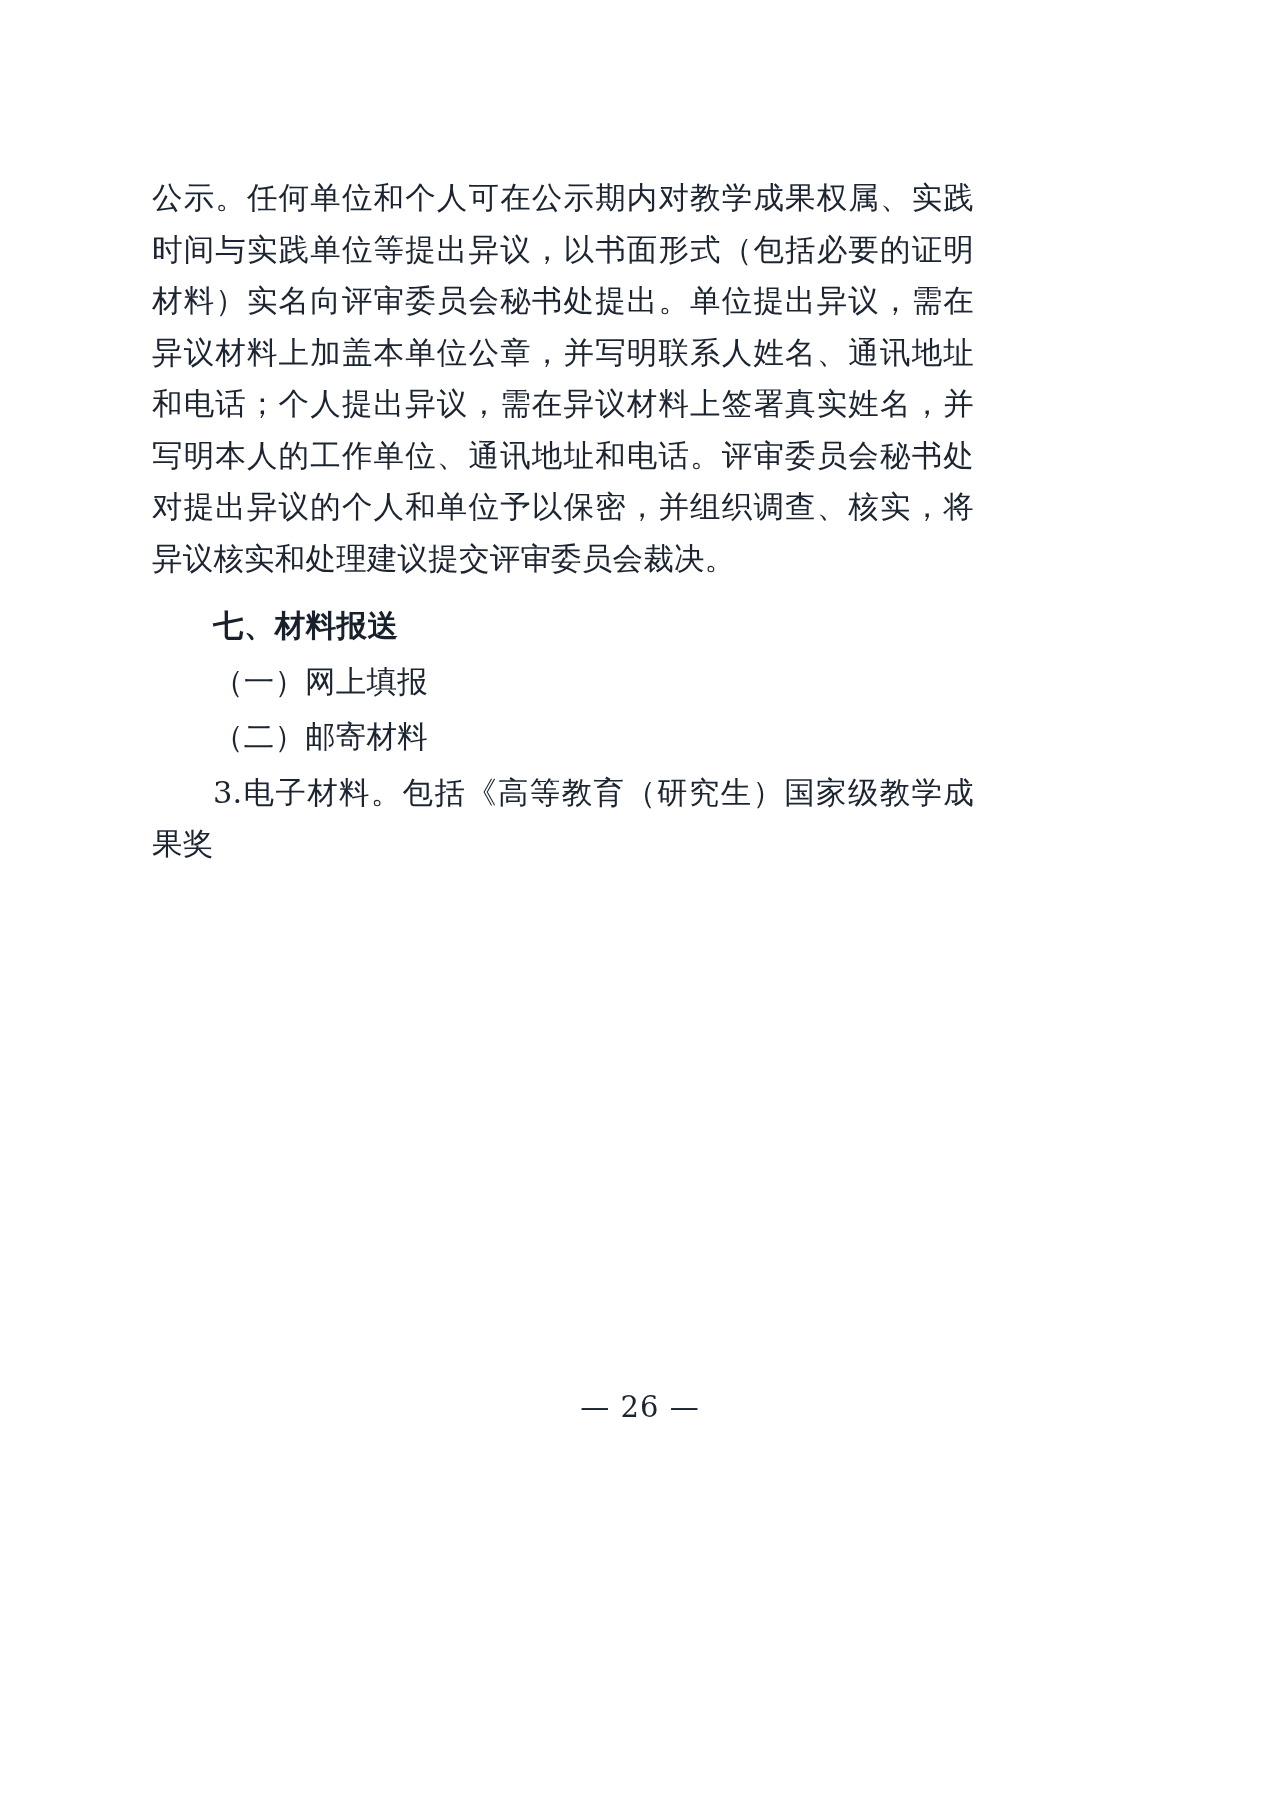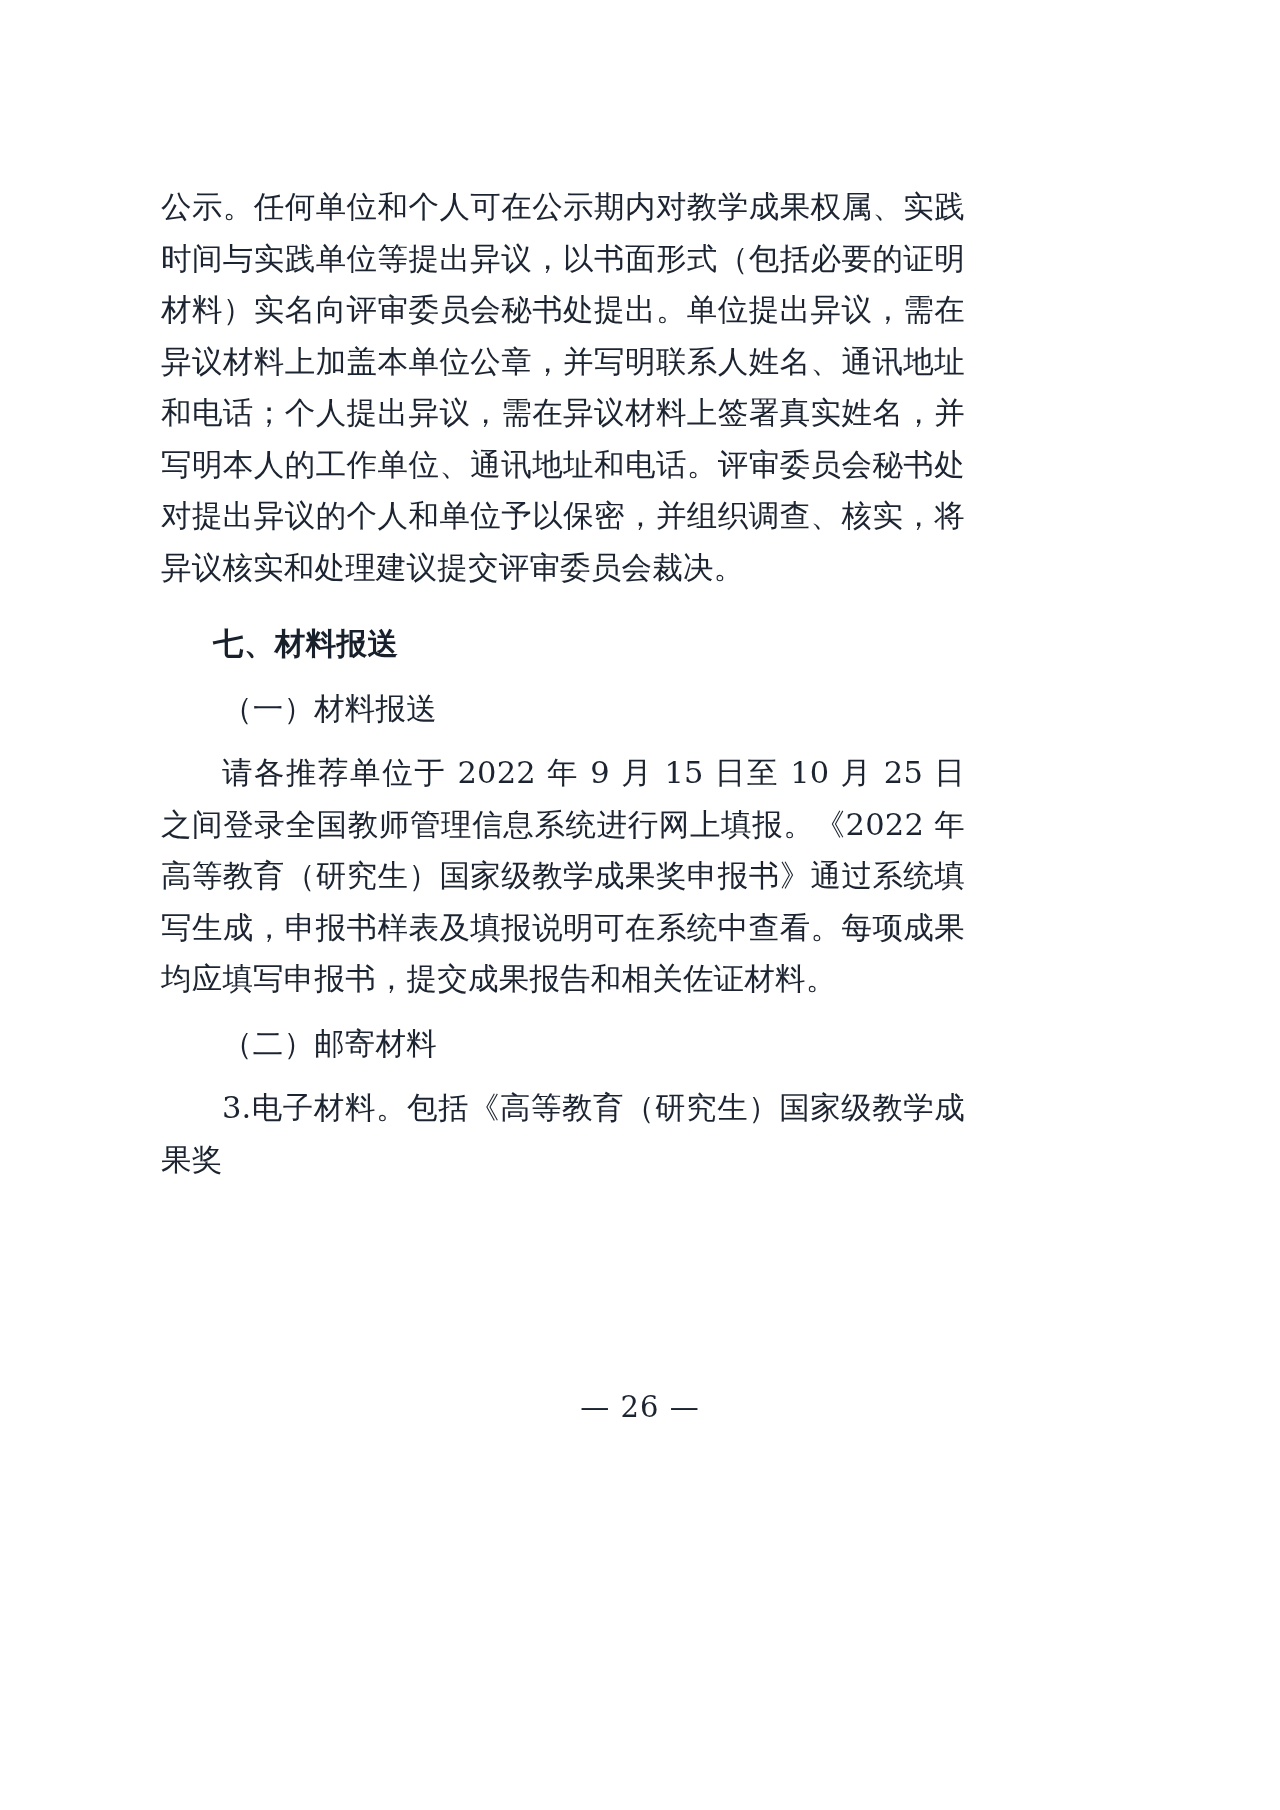--- a/index.html
+++ b/index.html
@@ -22,21 +22,21 @@
     top: 168px;
     width: 830px;
   }
   .para {
     font-family: "DejaVu Serif", "Liberation Serif", serif;
     font-size: 30.5px;
     line-height: 51.5px;
     color: #1b2430;
     text-align: justify;
     text-justify: inter-ideograph;
-    margin: 13px;
+    margin: 4px;
     letter-spacing: 0.2px;
   }
   .para.indent {
     text-indent: 61px;
   }
   .heading {
     font-family: "DejaVu Sans", "Liberation Sans", sans-serif;
     font-size: 30.5px;
     line-height: 51.5px;
     font-weight: bold;
@@ -65,23 +65,22 @@
 <div class="page">
   <div class="content">
 
     <p class="para">公示。任何单位和个人可在公示期内对教学成果权属、实践时间与实践单位等提出异议，以书面形式（包括必要的证明材料）实名向评审委员会秘书处提出。单位提出异议，需在异议材料上加盖本单位公章，并写明联系人姓名、通讯地址和电话；个人提出异议，需在异议材料上签署真实姓名，并写明本人的工作单位、通讯地址和电话。评审委员会秘书处对提出异议的个人和单位予以保密，并组织调查、核实，将异议核实和处理建议提交评审委员会裁决。</p>
 
     <div class="gap-small"></div>
 
     <h2 class="heading">七、材料报送</h2>
 
 
-    <p class="para indent">（一）材料报送</p>
+    <p class="para indent">（一）网上填报</p>
 
-    <p class="para indent">请各推荐单位于 2022 年 9 月 15 日至 10 月 25 日之间登录全国教师管理信息系统进行网上填报。《2022 年高等教育（研究生）国家级教学成果奖申报书》通过系统填写生成，申报书样表及填报说明可在系统中查看。每项成果均应填写申报书，提交成果报告和相关佐证材料。</p>
 
     <p class="para indent">（二）邮寄材料</p>
 
 
     <p class="para indent">3.电子材料。包括《高等教育（研究生）国家级教学成果奖</p>
 
   </div>
 
   <div class="footer">— 26 —</div>
 </div>

